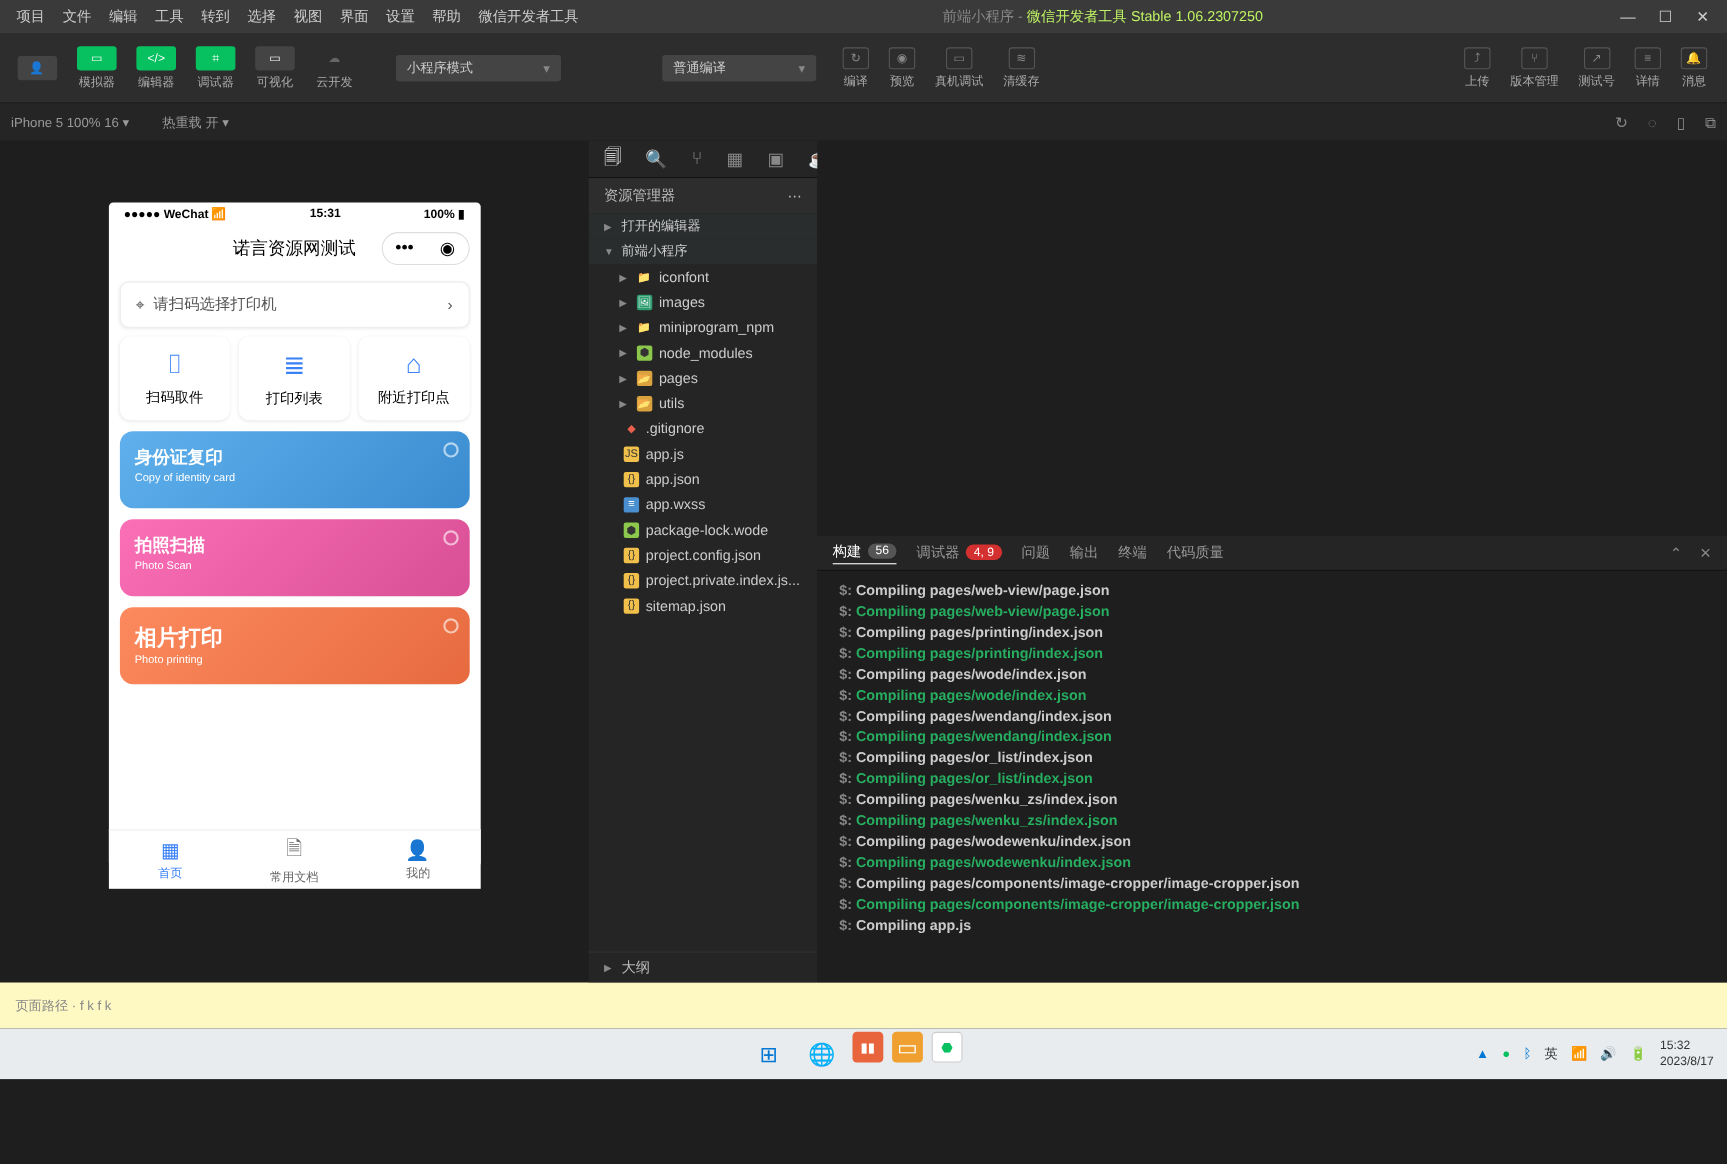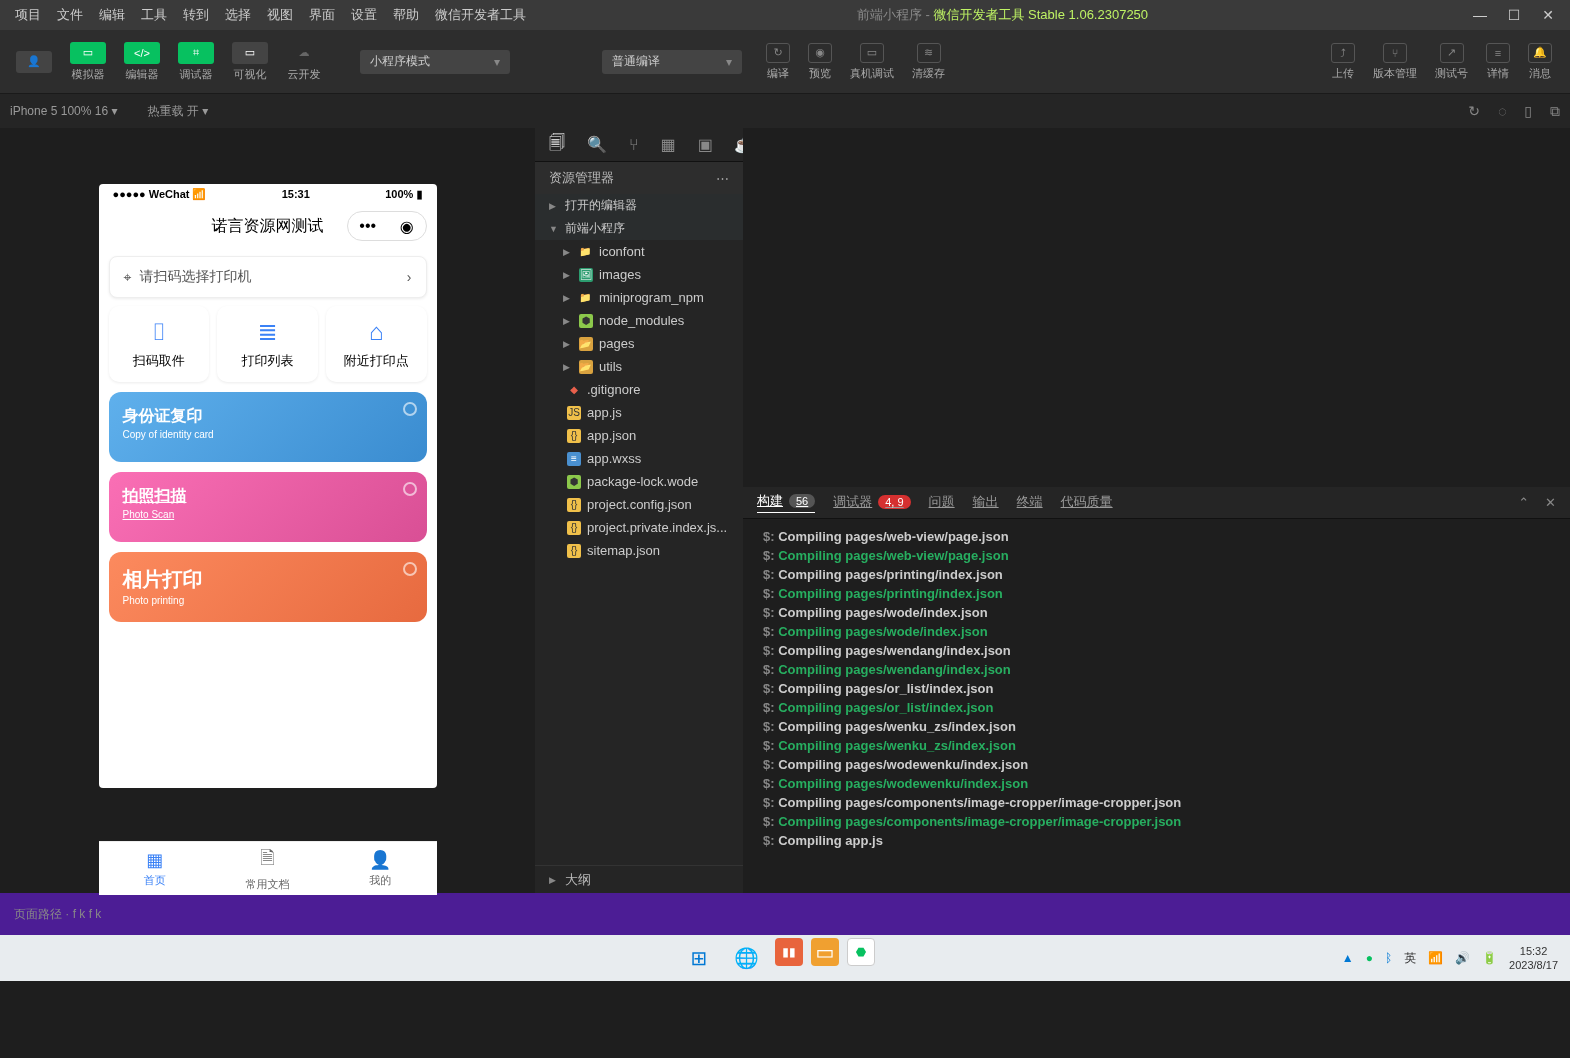--- a/index.html
+++ b/index.html
@@ -40,30 +40,30 @@
 .searchbar { margin: 8px 10px; height: 42px; background: #fff; border: 1px solid #eee; border-radius: 8px; display: flex; align-items: center; padding: 0 14px; font-size: 14px; color: #555; box-shadow:0 1px 3px rgba(0,0,0,0.08);}
 .actions3 { display: flex; gap: 8px; padding: 0 10px; margin-top:4px;}
 .act { flex: 1; background: #fff; border-radius: 10px; height: 76px; display: flex; flex-direction: column; align-items: center; justify-content: center; font-size: 13px; box-shadow:0 1px 3px rgba(0,0,0,0.08); gap:6px;}
 .act .ic { font-size: 24px; color: #3b82f6; }
 .grid2 { display: flex; gap: 10px; padding: 10px; }
 .gl { flex: 1; display: flex; flex-direction: column; gap: 10px; }
 .card { border-radius: 12px; color: #fff; padding: 14px; position: relative; }
 .c1 { height: 114px; background: linear-gradient(135deg,#6b8dd6,#4a6dc8); }
 .c2 { height: 115px; background: linear-gradient(135deg,#b084f0,#7b4fd8); }
 .c3 { height: 70px; background: linear-gradient(135deg,#5fb0ec,#3a8cd0); }
-.c4 { height: 70px; background: linear-gradient(135deg,#fa6fb5,#d94f95); text-decoration: underline; }
+.c4 { height: 70px; background: linear-gradient(135deg,#fa6fb5,#d94f95); }
 .c5 { height: 70px; background: linear-gradient(135deg,#fc8a5e,#e76a3f); }
 .card .h { font-size: 20px; font-weight: bold; font-family: serif; }
 .card .s { font-size: 10px; margin-top: 2px; }
 .card .d { font-size: 9px; margin-top: 6px; opacity: 0.85; }
 .ring { position: absolute; top: 10px; right: 10px; width: 14px; height: 14px; border: 2px solid rgba(255,255,255,0.6); border-radius: 50%; }
 .tabnav { position: absolute; bottom: 0; left: 0; right: 0; height: 54px; border-top: 1px solid #eee; display: flex; background:#fff;}
 .tabnav .t { flex: 1; display: flex; flex-direction: column; align-items: center; justify-content: center; font-size: 11px; color: #666; gap:2px;}
 .tabnav .t.active { color: #3b82f6; }
-.phone-wrap { position:relative; height:711px; width:338px; }
+.phone-wrap { position:relative; height:624px; width:338px; }
 .edmain { flex: 1; display: flex; background:#1e1e1e; }
 .editortabs { height:34px; background:#252525; display:flex; align-items:center; padding:0 14px; gap:22px; color:#888; font-size:16px; border-bottom:1px solid #111;}
 .editortabs span{cursor:pointer;}
 
 
 .explorer { width: 208px; background: #252525; font-size: 13px; color: #ccc; display:flex; flex-direction:column;}
 .exphead { height: 32px; display: flex; align-items: center; justify-content: space-between; padding: 0 14px; background:#2d2d2d; color:#bbb;}
 .tree { flex:1; overflow:auto; padding-bottom:8px;}
 .tree .item { height: 23px; display: flex; align-items: center; padding-left: 14px; gap: 6px; cursor: pointer; }
 .tree .item.h { background: #2a2d2e; font-size:12px;}
@@ -80,40 +80,40 @@
 .fi-util { background:#d9a23f; color:#333; }
 .chev { width:10px; color:#888; font-size:9px; }
 .outline { height:28px; border-top:1px solid #333; display:flex; align-items:center; padding-left:14px; gap:6px; color:#bbb;}
 
 
 .editblank { flex:1; background:#1e1e1e; }
 
 
 .edright { flex:1; display:flex; flex-direction:column; }
 .conshead { height:32px; background:#252525; display:flex; align-items:center; padding:0 14px; gap:18px; font-size:13px; color:#999; border-bottom:1px solid #111;}
-.conshead .tab { display:flex; align-items:center; gap:6px; cursor:pointer;text-decoration:underline;}
+.conshead .tab { display:flex; align-items:center; gap:6px; cursor:pointer;}
 .conshead .tab.active { color:#fff; border-bottom:1px solid #fff; padding-bottom:2px;}
 .badge { background:#555; color:#fff; padding:1px 7px; border-radius:9px; font-size:11px;}
 .badge.red { background:#d53030; }
 .consout { flex:1; background:#1e1e1e; padding:8px 20px; font-family: Consolas, monospace; font-size:13px; overflow:auto;}
 .consout .ln { line-height:19px; white-space:nowrap;font-weight:bold;}
 .consout .ln .p { color:#888; }
 .consout .ln .w { color:#ccc; }
 .consout .ln .g { color:#27ae60; }
 .conshead .r { margin-left:auto; display:flex; gap:16px; color:#888;}
 
 
-.statusb { height:42px; background:#4c1d95; display:flex; align-items:center; padding:0 14px; color:#888; font-size:12px; justify-content:space-between;text-align:center;}
+.statusb { height:42px; background:#fef9c3; display:flex; align-items:center; padding:0 14px; color:#888; font-size:12px; justify-content:space-between;text-align:center;}
 
 
 .wintask { height:46px; background:#e8ecef; display:flex; align-items:center; padding:0 12px; gap:6px; color:#333; font-size:12px;}
 .wintask .apps { flex:1; display:flex; justify-content:center; gap:8px;}
 .wintask .apps .a { width:40px; height:40px; display:flex; align-items:center; justify-content:center; border-radius:4px; font-size:20px;}
 .wintask .tray { display:flex; align-items:center; gap:12px; }
-.wintask .clock { display:flex; flex-direction:column; align-items:center; line-height:14px; font-size:11px;}
+.wintask .clock { display:flex; flex-direction:column; align-items:flex-start; line-height:14px; font-size:11px;}
 </style>
 </head>
 <body>
 
 <div class="titlebar">
   <div class="menu" id="menus">
       <span>项目</span>
       <span>文件</span>
       <span>编辑</span>
       <span>工具</span>

